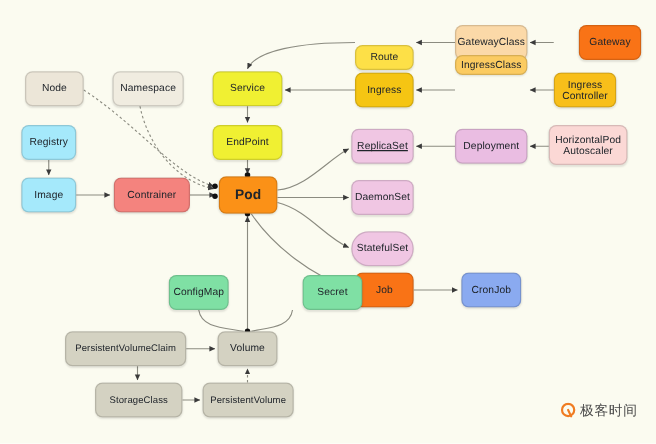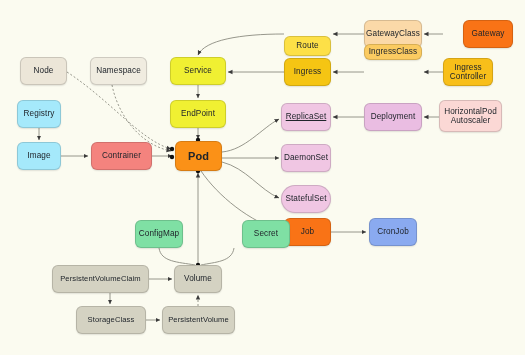--- a/index.html
+++ b/index.html
@@ -172,14 +172,23 @@
       <div class="node" style="left: 284px; top: 218px; width: 47px; height: 28px; background: #f97316; color: rgb(32, 37, 43);">Job</div>
       <div class="node" style="left: 369px; top: 218px; width: 48px; height: 28px; background: rgb(138, 170, 240); color: rgb(32, 37, 43);">CronJob</div>
       <div class="node" style="left: 135px; top: 220px; width: 48px; height: 28px; background: rgb(127, 224, 164); color: rgb(32, 37, 43);">ConfigMap</div>
       <div class="node" style="left: 210px; top: 220px; width: 48px; height: 28px; background: rgb(127, 224, 164); color: rgb(32, 37, 43); margin-left: 32px;">Secret</div>
       <div class="node sm" style="left: 52px; top: 265px; width: 97px; height: 28px; background: rgb(212, 210, 194); color: rgb(32, 37, 43);">PersistentVolumeClaim</div>
       <div class="node" style="left: 174px; top: 265px; width: 48px; height: 28px; background: rgb(212, 210, 194); color: rgb(32, 37, 43);">Volume</div>
       <div class="node sm" style="left: 76px; top: 306px; width: 70px; height: 28px; background: rgb(212, 210, 194); color: rgb(32, 37, 43);">StorageClass</div>
       <div class="node sm" style="left: 162px; top: 306px; width: 73px; height: 28px; background: rgb(212, 210, 194); color: rgb(32, 37, 43);">PersistentVolume</div>
     </div>
 
+  <div class="watermark">
+    <span class="wm-logo">
+      <svg width="13" height="13" viewBox="0 0 24 24">
+        <circle cx="12" cy="11" r="9" fill="none" stroke="#f07c22" stroke-width="3.2"></circle>
+        <path d="M12 11 L16.5 20.5" stroke="#f07c22" stroke-width="3.2" stroke-linecap="round"></path>
+      </svg>
+    </span>
+    <span class="wm-text">极客时间</span>
+  </div>
 
 </div>
 
 </body></html>

